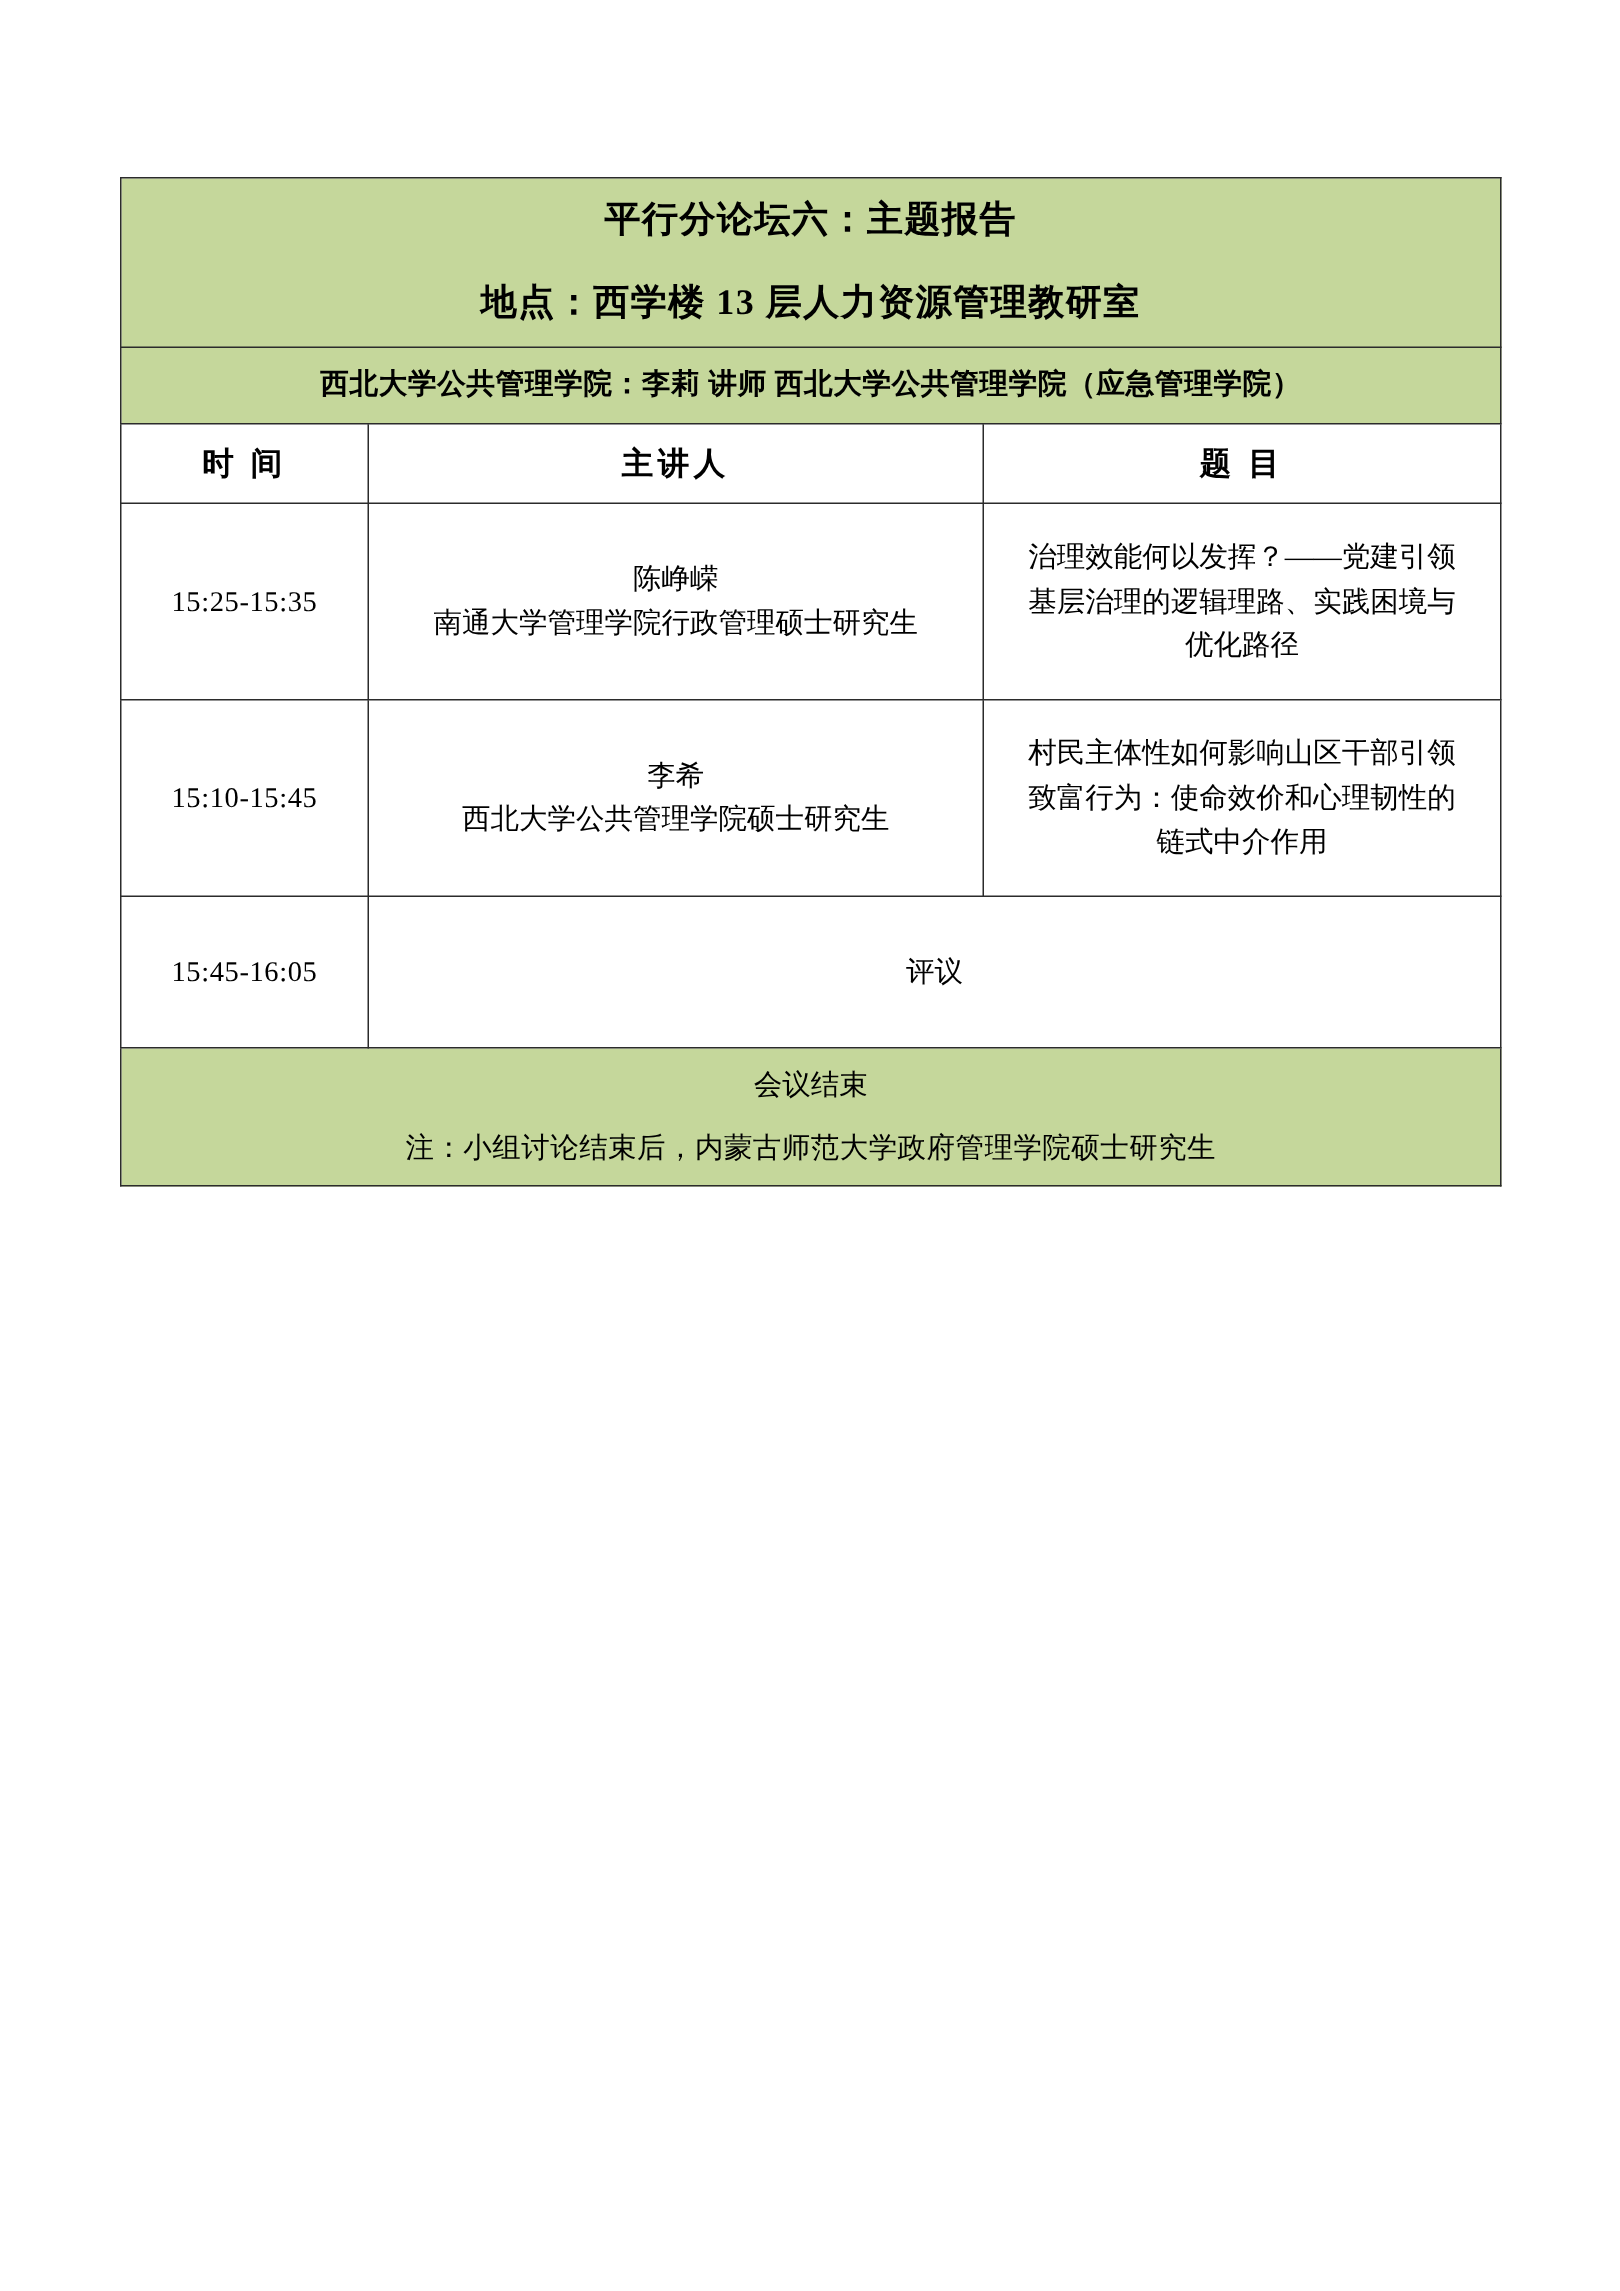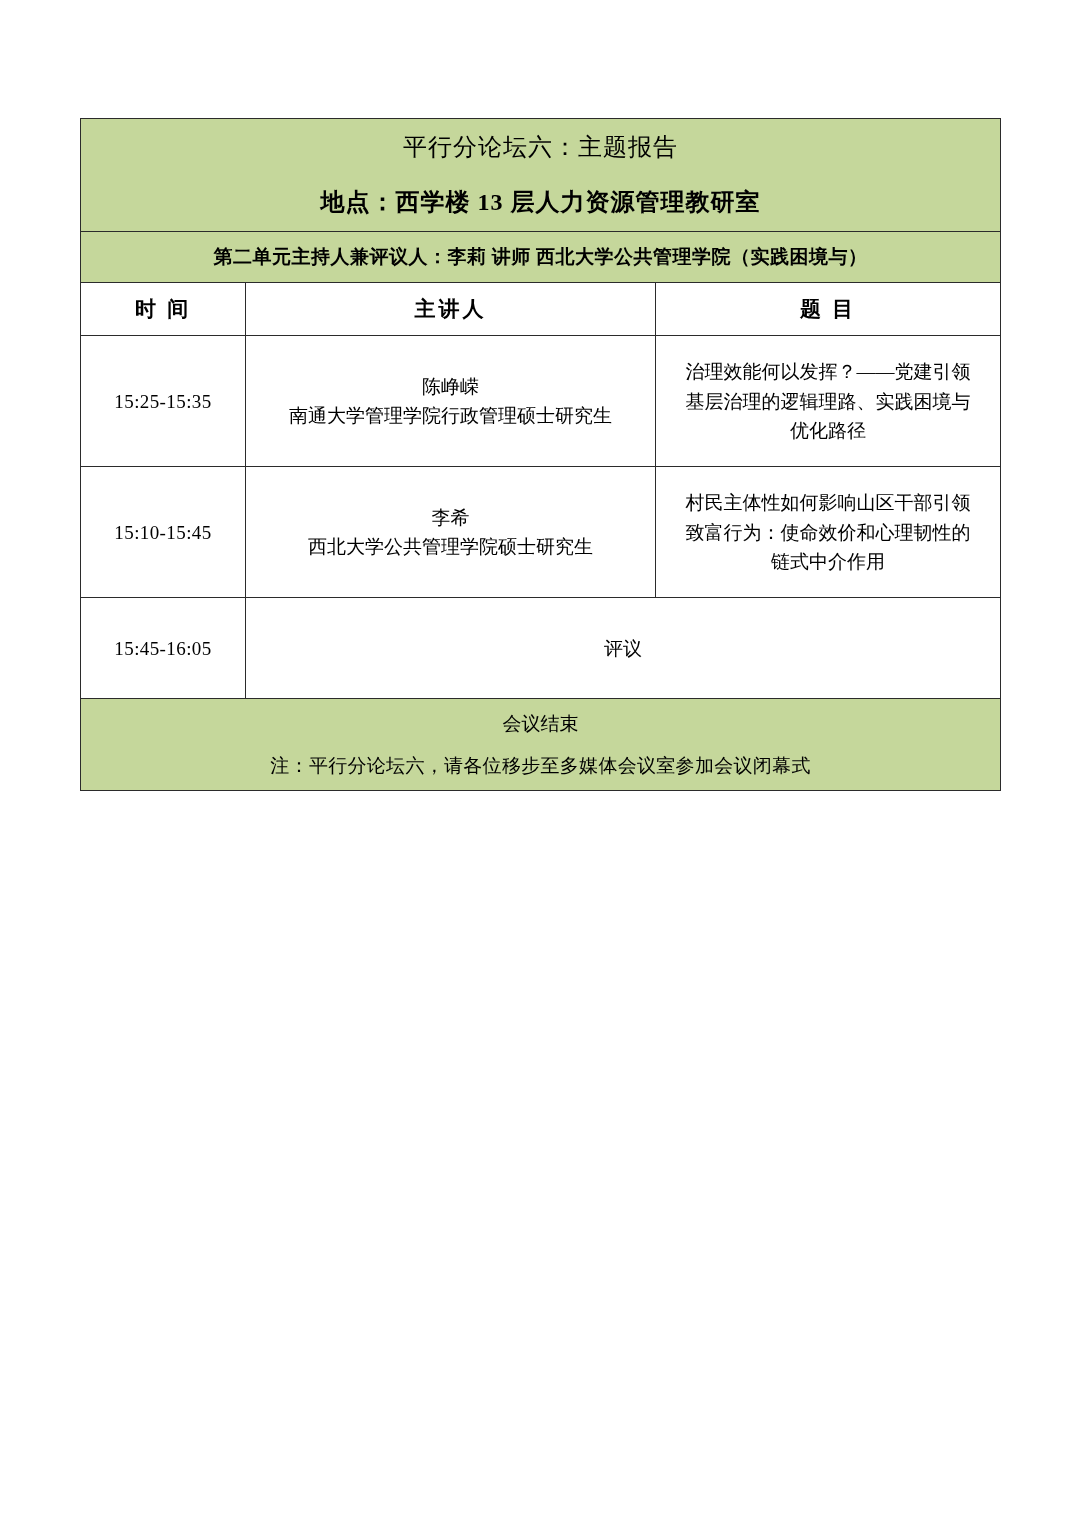--- a/index.html
+++ b/index.html
@@ -33,21 +33,21 @@
     line-height: 1.55;
   }
   .band {
     background: #c5d79b;
   }
   .title-cell {
     padding: 22px 8px 24px 8px;
   }
   .title-line {
     font-size: 24px;
-    font-weight: normal;
+    font-weight: bold;
     letter-spacing: 1px;
     margin: 0 0 18px 0;
   }
   .title-line2 {
     font-size: 24px;
     font-weight: bold;
     letter-spacing: 1px;
     margin: 0;
   }
   .host-cell {
@@ -118,21 +118,21 @@
       <col style="width:345px">
     </colgroup>
     <tbody>
       <tr>
         <td class="band title-cell" colspan="3">
           <div class="title-line">平行分论坛六：主题报告</div>
           <div class="title-line2">地点：西学楼 13 层人力资源管理教研室</div>
         </td>
       </tr>
       <tr>
-        <td class="band host-cell" colspan="3">第二单元主持人兼评议人：李莉 讲师 西北大学公共管理学院（实践困境与）</td>
+        <td class="band host-cell" colspan="3">西北大学公共管理学院：李莉 讲师 西北大学公共管理学院（应急管理学院）</td>
       </tr>
       <tr>
         <td class="head-cell">时 间</td>
         <td class="head-cell">主讲人</td>
         <td class="head-cell">题 目</td>
       </tr>
 
 
 
       <tr class="r3">
@@ -162,18 +162,18 @@
       </tr>
 
       <tr class="r5">
         <td class="time-cell">15:45-16:05</td>
         <td class="plain-row-cell" colspan="2">评议</td>
       </tr>
 
       <tr>
         <td class="band closing-cell" colspan="3">
           <div class="closing-title">会议结束</div>
-          <div class="closing-note">注：平行分论坛六，请各位移步至多媒体会议室参加会议闭幕式</div>
+          <div class="closing-note">注：小组讨论结束后，内蒙古师范大学政府管理学院硕士研究生</div>
         </td>
       </tr>
     </tbody>
   </table>
 </div>
 
 </body></html>

